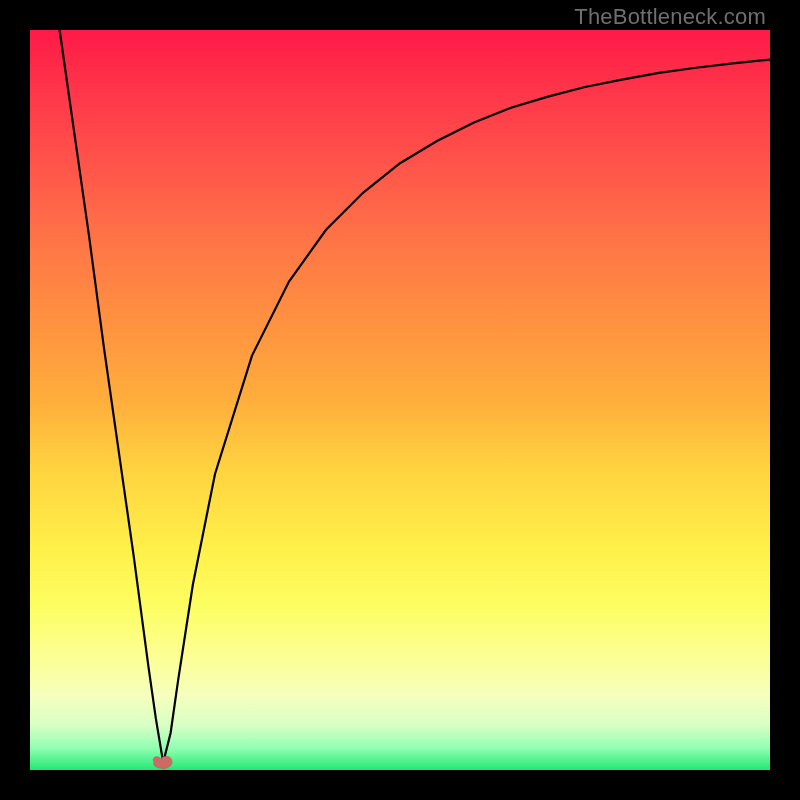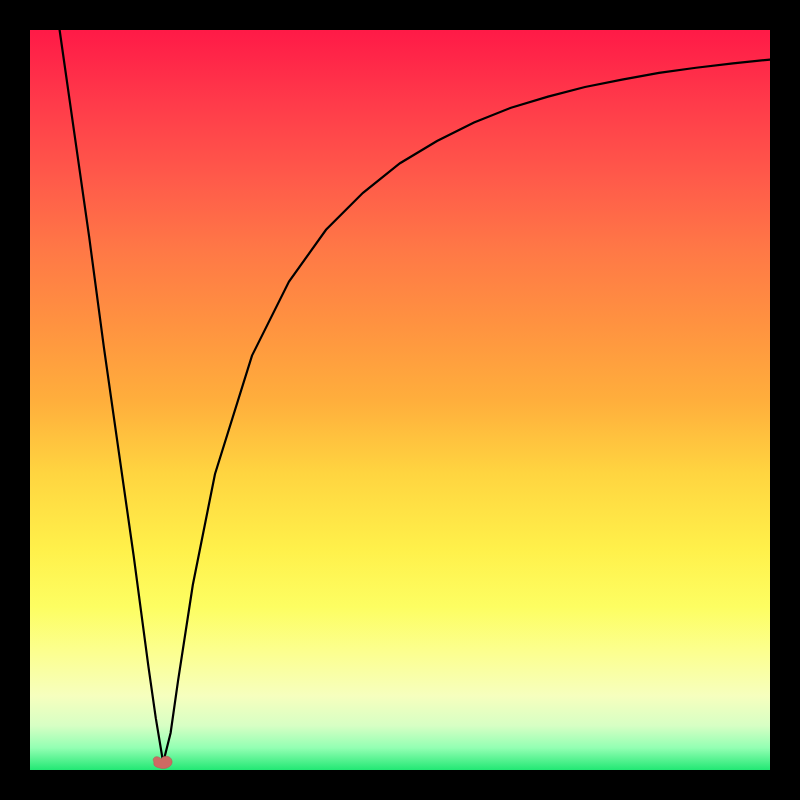--- a/index.html
+++ b/index.html
@@ -66,20 +66,21 @@
     width: 28px;
     height: 20px;
     transform: translate(-50%, -50%);
   }
 </style>
 </head>
 <body>
 
 <div class="frame">
 
+  <div class="watermark">TheBottleneck.com</div>
 
   <div class="plot">
 
     <svg class="curves" viewBox="0 0 740 740" preserveAspectRatio="none">
       <path fill="none" stroke="#000" stroke-width="2.2" stroke-linecap="round" d="M29.60 0.00 L44.40 103.60 L59.20 207.20 L74.00 318.20 L88.80 421.80 L103.60 525.40 L118.40 636.40 L125.80 688.20 L133.20 732.60 L140.60 703.00 L148.00 651.20 L162.80 555.00 L185.00 444.00 L222.00 325.60 L259.00 251.60 L296.00 199.80 L333.00 162.80 L370.00 133.20 L407.00 111.00 L444.00 92.50 L481.00 77.70 L518.00 66.60 L555.00 56.98 L592.00 49.58 L629.00 42.92 L666.00 37.74 L703.00 33.30 L740.00 29.60 " id="curve-path"></path>
     </svg>
 
     <div class="marker" id="opt-marker" style="left: 133.2px; top: 732.6px;">
       <svg viewBox="0 0 28 20" width="28" height="20">
         <path d="M5 9 C2 5, 8 1, 12 6 C14 2, 22 2, 23 8 C24 14, 15 17, 11 15 C7 14, 4 13, 5 9 Z" fill="#cd6a63" stroke="#b85a55" stroke-width="0.6"></path>

